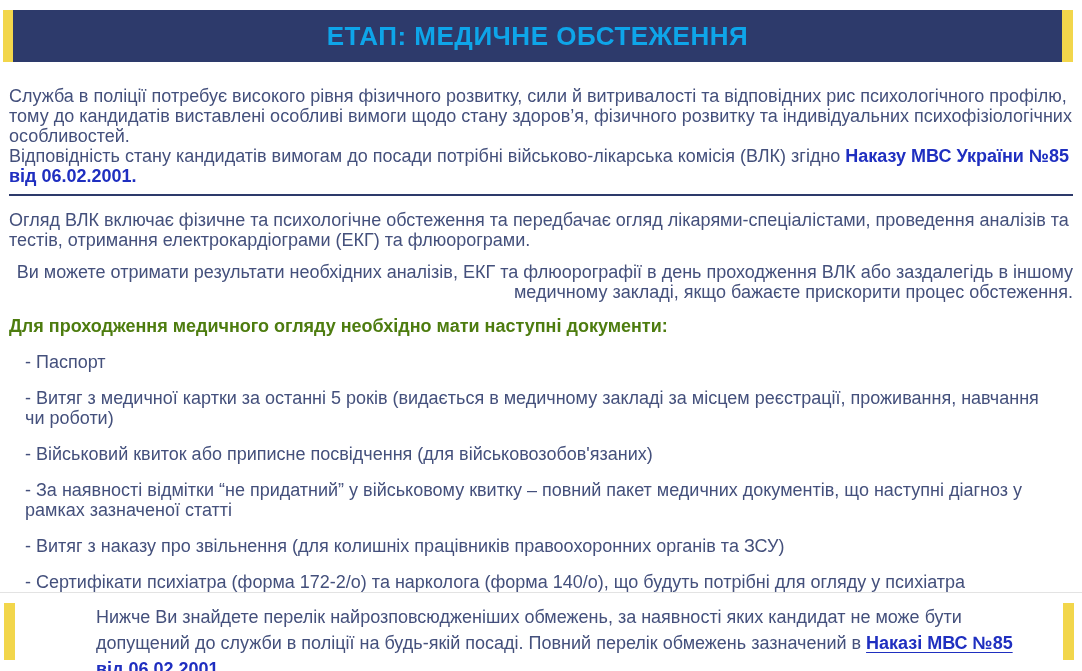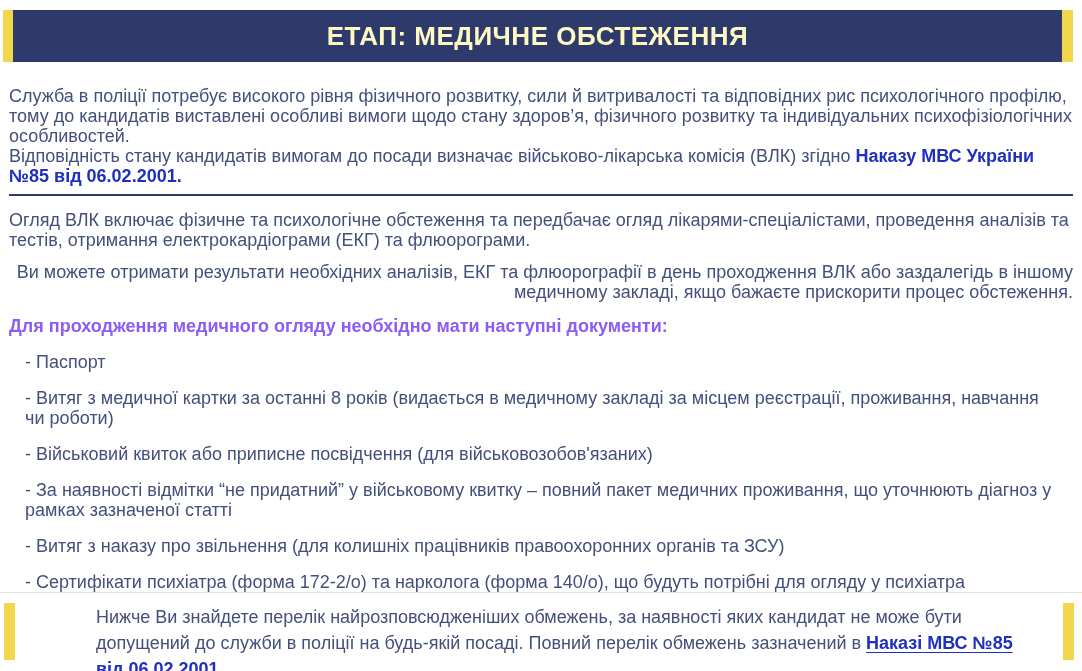--- a/index.html
+++ b/index.html
@@ -18,38 +18,38 @@
     background:#f2d64b;
   }
   .accent-left  { left:3px; }
   .accent-right { left:1062px; width:11px; }
   .header-bar {
     position:absolute; left:13px; top:10px; width:1049px; height:52px;
     background:#2d3a6b;
     display:flex; align-items:center; justify-content:center;
   }
   .header-bar .title {
-    color:#fef9c3; font-size:26px; font-weight:bold; letter-spacing:0.5px;
+    color:#0ea5e9; font-size:26px; font-weight:bold; letter-spacing:0.5px;
   }
   
   .body-area {
     position:absolute; left:9px; top:86px; width:1064px;
     font-size:18px; line-height:20px;
   }
   .para { margin:0; }
   .gap-sm { margin-top:12px;text-align:right; }
   .gap-md { margin-top:14px; }
   .inline-link {
     color:#1f2fc0; font-weight:bold; text-decoration:none; cursor:pointer;
   }
   .divider {
     border:none; border-top:2px solid #2d3a6b;
     margin:8px 0 14px 0;
   }
-  .docs-heading { font-weight:bold; color:#8b5cf6; }
+  .docs-heading { font-weight:bold; color:#4d7c0f; }
   .doc-item { margin:16px; }
   
   .footer-note {
     position:absolute; left:0; top:592px; width:1082px; height:79px;
     background:#ffffff; border-top:1px solid #e3e3e3;
   }
   .footer-bar {
     position:absolute; top:10px; width:11px; height:57px; background:#f2d64b;
   }
   .footer-bar-left  { left:4px; }
@@ -70,32 +70,32 @@
 <div class="page">
 
   <div class="accent-stripe accent-left"></div>
   <div class="header-bar">
     <span class="title">ЕТАП: МЕДИЧНЕ ОБСТЕЖЕННЯ</span>
   </div>
   <div class="accent-stripe accent-right"></div>
 
   <div class="body-area">
     <p class="para">Служба в поліції потребує високого рівня фізичного розвитку, сили й витривалості та відповідних рис психологічного профілю, тому до кандидатів виставлені особливі вимоги щодо стану здоров’я, фізичного розвитку та індивідуальних психофізіологічних особливостей.</p>
-    <p class="para"><span>Відповідність стану кандидатів вимогам до посади визначає військово-лікарська комісія (ВЛК) згідно </span><a class="inline-link">Наказу МВС України №85 від 06.02.2001.</a></p>
+    <p class="para"><span>Відповідність стану кандидатів вимогам до посади потрібні військово-лікарська комісія (ВЛК) згідно </span><a class="inline-link">Наказу МВС України №85 від 06.02.2001.</a></p>
 
     <hr class="divider">
 
     <p class="para">Огляд ВЛК включає фізичне та психологічне обстеження та передбачає огляд лікарями-спеціалістами, проведення аналізів та тестів, отримання електрокардіограми (ЕКГ) та флюорограми.</p>
     <p class="para gap-sm">Ви можете отримати результати необхідних аналізів, ЕКГ та флюорографії в день проходження ВЛК або заздалегідь в іншому медичному закладі, якщо бажаєте прискорити процес обстеження.</p>
 
     <p class="para gap-md docs-heading">Для проходження медичного огляду необхідно мати наступні документи:</p>
     <p class="doc-item">- Паспорт</p>
-    <p class="doc-item">- Витяг з медичної картки за останні 8 років (видається в медичному закладі за місцем реєстрації, проживання, навчання чи роботи)</p>
+    <p class="doc-item">- Витяг з медичної картки за останні 5 років (видається в медичному закладі за місцем реєстрації, проживання, навчання чи роботи)</p>
     <p class="doc-item">- Військовий квиток або приписне посвідчення (для військовозобов'язаних)</p>
-    <p class="doc-item">- За наявності відмітки “не придатний” у військовому квитку – повний пакет медичних проживання, що уточнюють діагноз у рамках зазначеної статті</p>
+    <p class="doc-item">- За наявності відмітки “не придатний” у військовому квитку – повний пакет медичних документів, що наступні діагноз у рамках зазначеної статті</p>
     <p class="doc-item">- Витяг з наказу про звільнення (для колишніх працівників правоохоронних органів та ЗСУ)</p>
     <p class="doc-item">- Сертифікати психіатра (форма 172-2/о) та нарколога (форма 140/о), що будуть потрібні для огляду у психіатра</p>
   </div>
 
   <div class="footer-note">
     <div class="footer-bar footer-bar-left"></div>
     <div class="footer-text"><span>Нижче Ви знайдете перелік найрозповсюдженіших обмежень,  за наявності яких кандидат не може бути допущений до служби в поліції на будь-якій посаді. Повний перелік обмежень зазначений в </span><a class="footer-link">Наказі МВС №85 від 06.02.2001.</a></div>
     <div class="footer-bar footer-bar-right"></div>
   </div>
 

